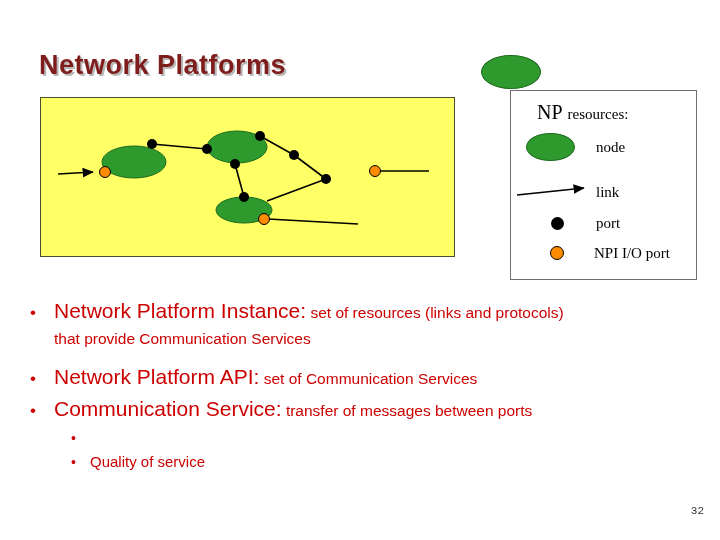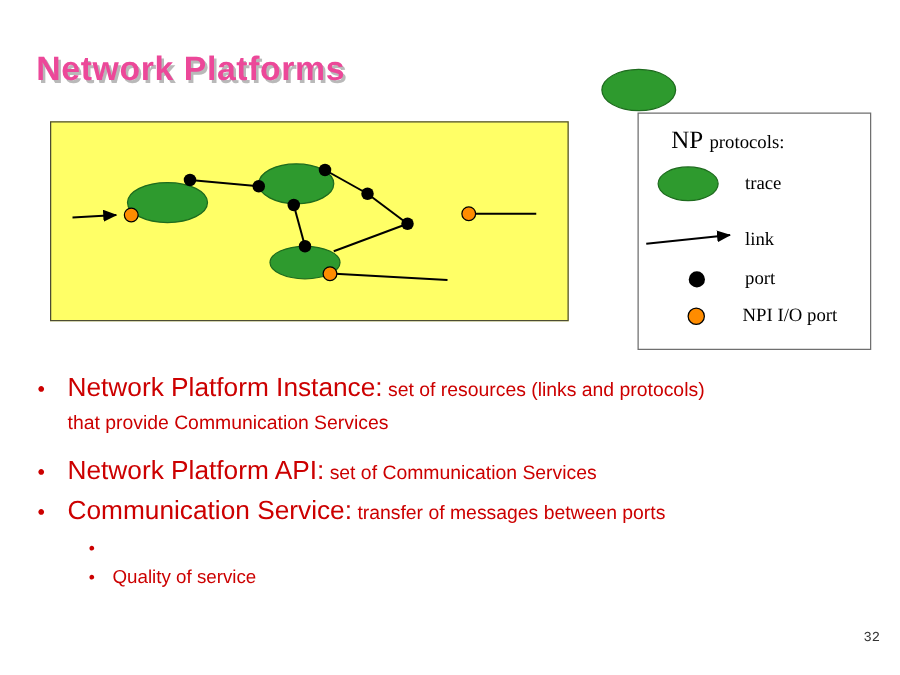--- a/index.html
+++ b/index.html
@@ -2,22 +2,22 @@
 <html><head>
 <meta charset="utf-8">
 <style>
   html,body{margin:0;padding:0;background:#888;}
   .slide{
     position:relative;width:720px;height:540px;background:#ffffff;
     font-family:"Liberation Sans",sans-serif;overflow:hidden;margin:0 auto;
   }
   
   .title{
-    position:absolute;left:25px;top:36px;margin:4px;
-    font-size:27px;font-weight:bold;color:#ec4899;letter-spacing:.5px;
+    position:absolute;left:25px;top:36px;margin:14px;
+    font-size:27px;font-weight:bold;color:#7f1d1d;letter-spacing:.5px;
     text-shadow:2px 2px 0 #b9b9b9;
   }
   
   .float-node{
     position:absolute;left:481px;top:55px;width:58px;height:32px;
     background:#2E9A2E;border:1px solid #1E6B1E;border-radius:50%;
   }
   
   .diagram-box{
     position:absolute;left:40px;top:97px;width:415px;height:160px;
@@ -110,25 +110,25 @@
       <g fill="#FF8C00" stroke="#000" stroke-width="1">
         <circle cx="64" cy="74" r="5.5"></circle>
         <circle cx="223" cy="121" r="5.5"></circle>
         <circle cx="334" cy="73" r="5.5"></circle>
       </g>
     </svg>
   </div>
 
   <div class="legend">
     <div class="legend-heading">
-      <span class="np">NP</span><span class="comp">protocols:</span>
+      <span class="np">NP</span><span class="comp">resources:</span>
     </div>
 
     <div class="lg-node-swatch"></div>
-    <span class="lg-label lg-node-label">trace</span>
+    <span class="lg-label lg-node-label">node</span>
 
     <svg class="lg-link-swatch" width="80" height="20" viewBox="0 0 80 20">
       <defs>
         <marker id="larrow" markerWidth="9" markerHeight="8" refX="6.5" refY="3" orient="auto">
           <path d="M0,0 L7,3 L0,6 z" fill="#000"></path>
         </marker>
       </defs>
       <line x1="3" y1="14" x2="70" y2="7" stroke="#000" stroke-width="1.6" marker-end="url(#larrow)"></line>
     </svg>
     <span class="lg-label lg-link-label">link</span>

